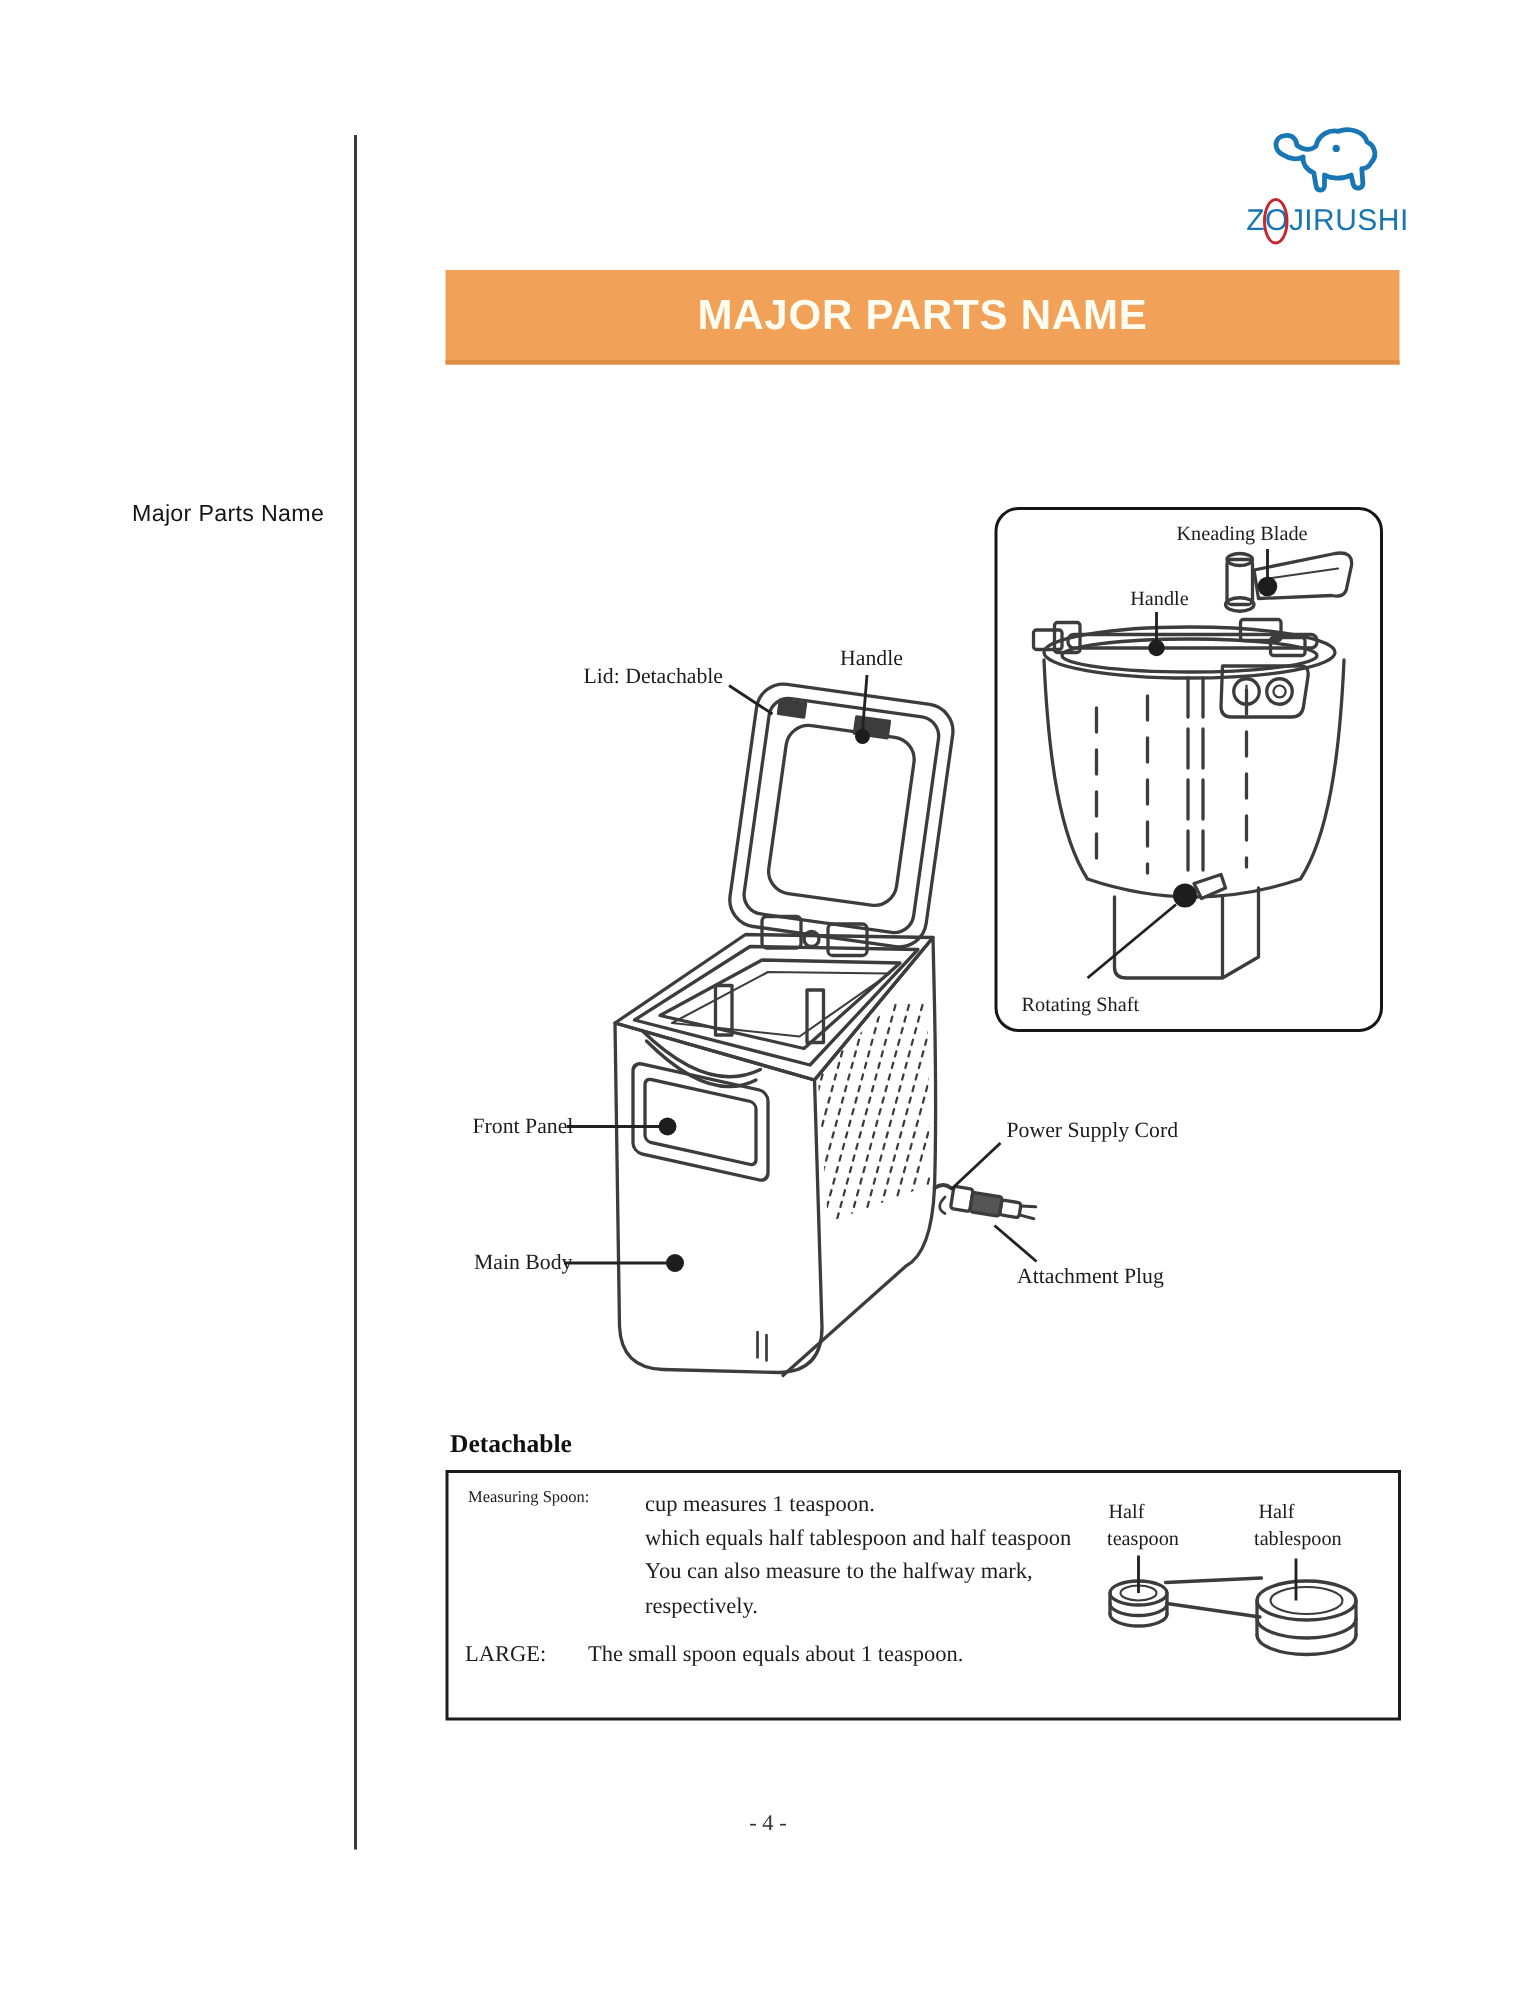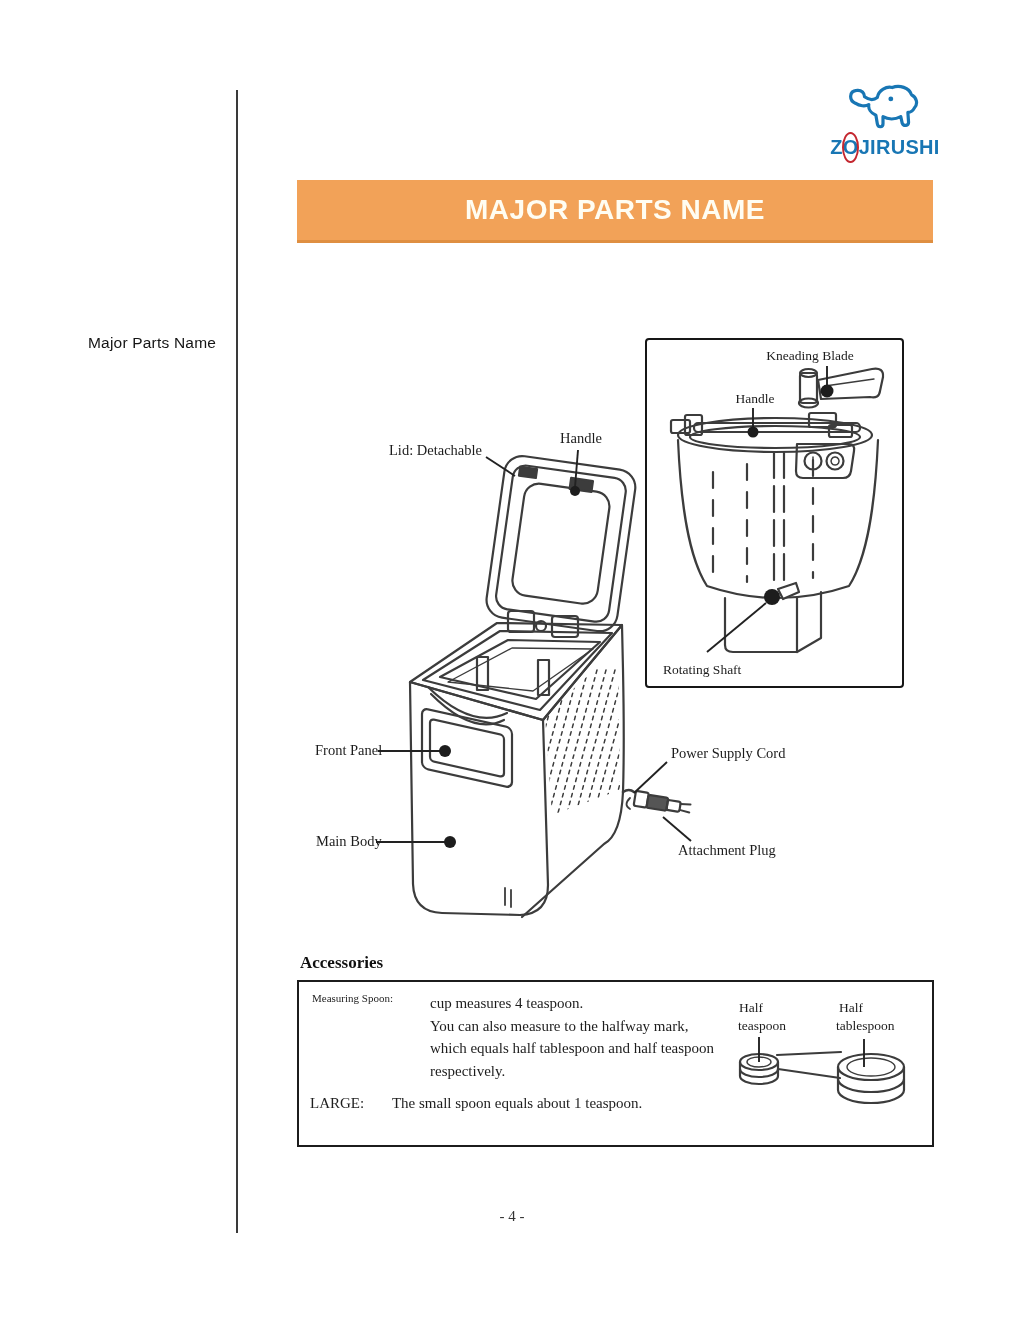--- a/index.html
+++ b/index.html
@@ -12,41 +12,41 @@
   .vrule{left:236px;top:90px;width:2px;height:1143px;background:#3a3a3a;}
   .sidebar-label{
     left:88px;top:334px;font-family:"Liberation Sans","DejaVu Sans",sans-serif;
     font-size:15.5px;color:#151515;letter-spacing:.2px;
   }
   
   .logo{left:828px;top:84px;width:112px;height:80px;}
   .logo-elephant{position:absolute;left:14px;top:0;width:82px;height:54px;}
   .logo-word{
     position:absolute;left:2px;top:52px;width:110px;text-align:center;
-    font-family:"Liberation Sans","DejaVu Sans",sans-serif;font-weight:700;
+    font-family:"Liberation Sans","DejaVu Sans",sans-serif;font-weight:400;
     font-size:20px;color:#1876b4;letter-spacing:.3px;white-space:nowrap;
   }
   .o-wrap{position:relative;display:inline-block;}
   .o-ring{
     position:absolute;left:-1px;top:-4px;width:13px;height:27px;
     border:2.5px solid #c4272f;border-radius:50%;pointer-events:none;
   }
   
   .banner{
     left:297px;top:180px;width:636px;height:60px;background:#f2a258;
     border-bottom:3px solid #df8f41;display:flex;align-items:center;justify-content:center;
   }
   .banner-title{
     font-family:"Liberation Sans","DejaVu Sans",sans-serif;font-weight:800;
     font-size:28px;color:#fffdf2;letter-spacing:.5px;
   }
   
   .inset-box{
-    left:645px;top:338px;width:259px;height:350px;border:2.5px solid #161616;
-    border-radius:4px;box-sizing:border-box;background:#fff;
+    left:663px;top:338px;width:259px;height:350px;border:2.5px solid #161616;
+    border-radius:16px;box-sizing:border-box;background:#fff;
   }
   .inset-box svg{position:absolute;left:0;top:0;}
   
   .acc-heading{left:300px;top:953px;font-weight:700;font-size:17px;color:#101010;}
   .acc-box{
     left:297px;top:980px;width:637px;height:167px;border:2px solid #1c1c1c;
     box-sizing:border-box;background:#fff;
   }
   .acc-label{left:312px;top:992px;font-size:11px;}
   .acc-desc{left:430px;top:992px;font-size:15px;line-height:22.5px;}
@@ -239,30 +239,30 @@
       </g>
 
       <g font-family="'Liberation Serif', serif" font-size="13.5">
         <text x="163" y="20" text-anchor="middle">Kneading Blade</text>
         <text x="108" y="63" text-anchor="middle">Handle</text>
         <text x="16" y="334">Rotating Shaft</text>
       </g>
     </svg>
   </div>
 
-  <div class="abs acc-heading">Accessories</div>
+  <div class="abs acc-heading">Detachable</div>
 
   <div class="abs acc-box"></div>
 
   <div class="abs acc-label">Measuring Spoon:</div>
 
   <div class="abs acc-desc">
-    <div>cup measures 4 teaspoon.</div>
+    <div>cup measures 1 teaspoon.</div>
+    <div>which equals half tablespoon and half teaspoon</div>
     <div>You can also measure to the halfway mark,</div>
-    <div>which equals half tablespoon and half teaspoon</div>
     <div>respectively.</div>
   </div>
 
   <div class="abs acc-row row-small">
     <span class="rl">LARGE:</span>
     <span class="rt">The small spoon equals about 1 teaspoon.</span>
   </div>
 
   <svg class="abs" style="left:723px;top:992px" width="202" height="125" viewBox="0 0 202 125">
     <g stroke="#3c3c3c" fill="none" stroke-width="2.2" stroke-linejoin="round" stroke-linecap="round">

